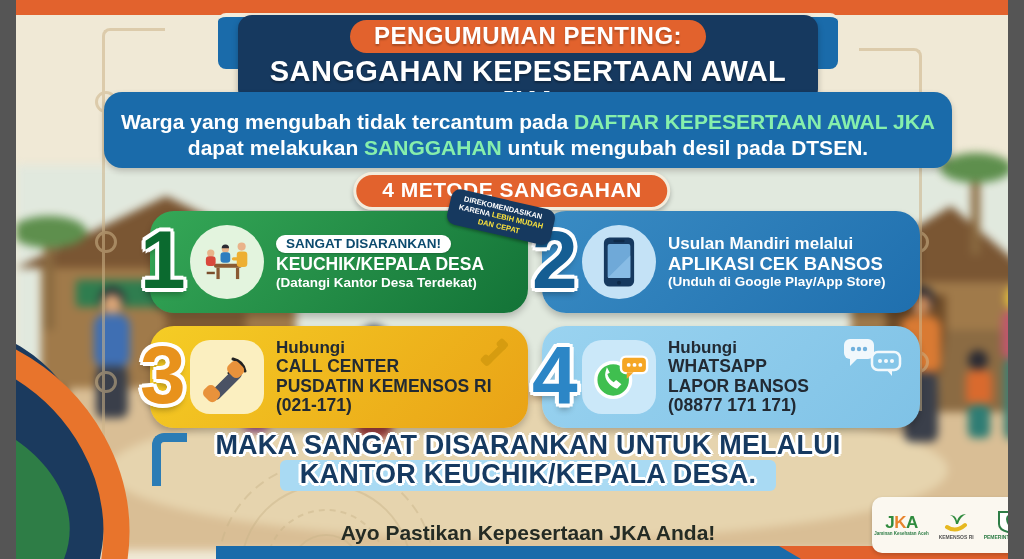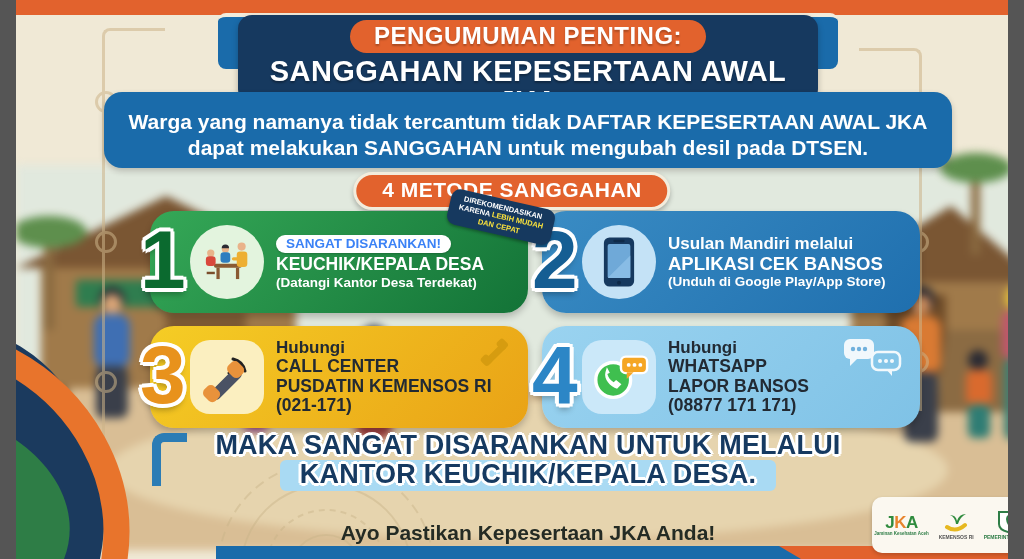--- a/index.html
+++ b/index.html
@@ -21,21 +21,21 @@
   
   .header-tab{position:absolute;left:202px;top:13px;width:620px;height:52px;background:#1A6BAA;border-top:4px solid #F2ECDC;border-radius:8px;}
   .header-box{position:absolute;left:222px;top:15px;width:580px;height:88px;background:#16395F;border-radius:14px;text-align:center;box-shadow:0 3px 6px rgba(0,0,0,.25);}
   .kicker{display:inline-block;margin-top:5px;background:#E2622D;border-radius:999px;padding:2px 24px 3px;color:#fff;font-size:24px;font-weight:800;letter-spacing:.5px;text-shadow:0 2px 2px rgba(0,0,0,.25);}
   .title{color:#fff;font-size:29px;font-weight:800;letter-spacing:.4px;line-height:1.05;margin-top:3px;text-shadow:0 2px 2px rgba(0,0,0,.3);}
   .subtitle{color:#fff;font-size:18px;font-weight:700;line-height:1.1;}
 
   
   .notice{position:absolute;left:88px;top:92px;width:848px;height:76px;background:#1A6BAA;border-radius:18px;text-align:center;color:#fff;font-weight:700;font-size:21px;line-height:26px;padding-top:0;box-shadow:0 3px 6px rgba(0,0,0,.2);}
   .notice .nline1{margin-top:17px;}
-  .notice .hl{color:#ffffff;}
+  .notice .hl{color:#86efac;}
 
   
   .section-pill{position:absolute;left:50%;top:172px;transform:translateX(-50%);background:#E2622D;border:3px solid #F2ECDC;border-radius:999px;padding:3px 26px 5px;color:#fff;font-size:21px;font-weight:800;letter-spacing:.5px;box-shadow:0 3px 5px rgba(0,0,0,.25);white-space:nowrap;}
 
   
   .cards{position:absolute;left:134px;top:211px;width:772px;display:grid;grid-template-columns:378px 378px;grid-template-rows:102px 102px;gap:13px 14px;}
   .card{position:relative;border-radius:24px;display:flex;align-items:center;box-shadow:0 4px 7px rgba(0,0,0,.22);}
   .card-1{background:linear-gradient(135deg,#35A857,#137337);}
   .card-2{background:linear-gradient(135deg,#3A8CC4,#1F6FAE);}
   .card-3{background:linear-gradient(135deg,#F5CD25,#E9A216);}
@@ -47,21 +47,21 @@
   .icon-circle{background:#E3F4DE;border-radius:50%;}
   .icon-circle-blue{background:#C4E2F6;border-radius:50%;}
   .icon-square-yellow{background:#FBEFC0;border-radius:20px;}
   .icon-square-blue{background:#CBE8F9;border-radius:20px;}
   .txt{margin-left:12px;line-height:1.13;z-index:2;}
   .txt-light{color:#fff;} .txt-dark{color:#222A33;}
   .l-reg{font-size:17px;font-weight:600;}
   .l-bold{font-size:17.5px;font-weight:800;}
   .l-big{font-size:18.5px;font-weight:800;}
   .l-small{font-size:13.5px;font-weight:700;}
-  .badge{display:inline-block;background:#fff;color:#3b82f6;border-radius:999px;padding:1px 10px 2px;font-size:13.5px;font-weight:800;margin-bottom:2px;box-shadow:0 1px 2px rgba(0,0,0,.2);}
+  .badge{display:inline-block;background:#fff;color:#0c4a6e;border-radius:999px;padding:1px 10px 2px;font-size:13.5px;font-weight:800;margin-bottom:2px;box-shadow:0 1px 2px rgba(0,0,0,.2);}
   .ribbon{position:absolute;right:-26px;top:-12px;width:96px;background:#16395F;border-radius:9px;transform:rotate(13deg);padding:4px 5px;text-align:center;font-size:7.5px;font-weight:800;line-height:1.25;color:#fff;z-index:4;box-shadow:0 2px 3px rgba(0,0,0,.3);}
   .ribbon .yel{color:#F9E13C;}
   .deco-tr{position:absolute;right:16px;top:10px;z-index:1;opacity:.9;}
 
   
   .footer{position:absolute;left:0;top:431px;width:1024px;text-align:center;}
   .foot-line{font-size:27px;font-weight:800;color:#163A61;line-height:1.07;letter-spacing:.2px;
        text-shadow:-2px -2px 0 #fff,2px -2px 0 #fff,-2px 2px 0 #fff,2px 2px 0 #fff,-3px 0 0 #fff,3px 0 0 #fff,0 -3px 0 #fff,0 3px 0 #fff;}
   .foot-hl{display:inline-block;background:#A9DAF3;border-radius:6px;padding:0 20px 2px;}
   .quote{position:absolute;left:136px;top:433px;width:26px;height:44px;border-left:9px solid #2B7CB5;border-top:9px solid #2B7CB5;border-top-left-radius:12px;}
@@ -157,21 +157,21 @@
   <div class="stripe-blue"></div>
 
   <div class="header-tab"></div>
   <div class="header-box">
     <div><span class="kicker">PENGUMUMAN PENTING:</span></div>
     <div class="title">SANGGAHAN KEPESERTAAN AWAL JKA</div>
     <div class="subtitle">(Jaminan Kesehatan Aceh)</div>
   </div>
 
   <div class="notice">
-    <div class="nline1"><span>Warga yang namanya tidak tercantum tidak </span><span class="hl">DAFTAR KEPESERTAAN AWAL JKA</span></div>
+    <div class="nline1"><span>Warga yang mengubah tidak tercantum pada </span><span class="hl">DAFTAR KEPESERTAAN AWAL JKA</span></div>
     <div class="nline2"><span>dapat melakukan </span><span class="hl">SANGGAHAN</span><span> untuk mengubah desil pada DTSEN.</span></div>
   </div>
 
   <div class="section-pill">4 METODE SANGGAHAN</div>
 
   <div class="cards">
 
     <div class="card card-1">
       <div class="num num-1">1</div>
       <div class="icon-wrap icon-circle">

